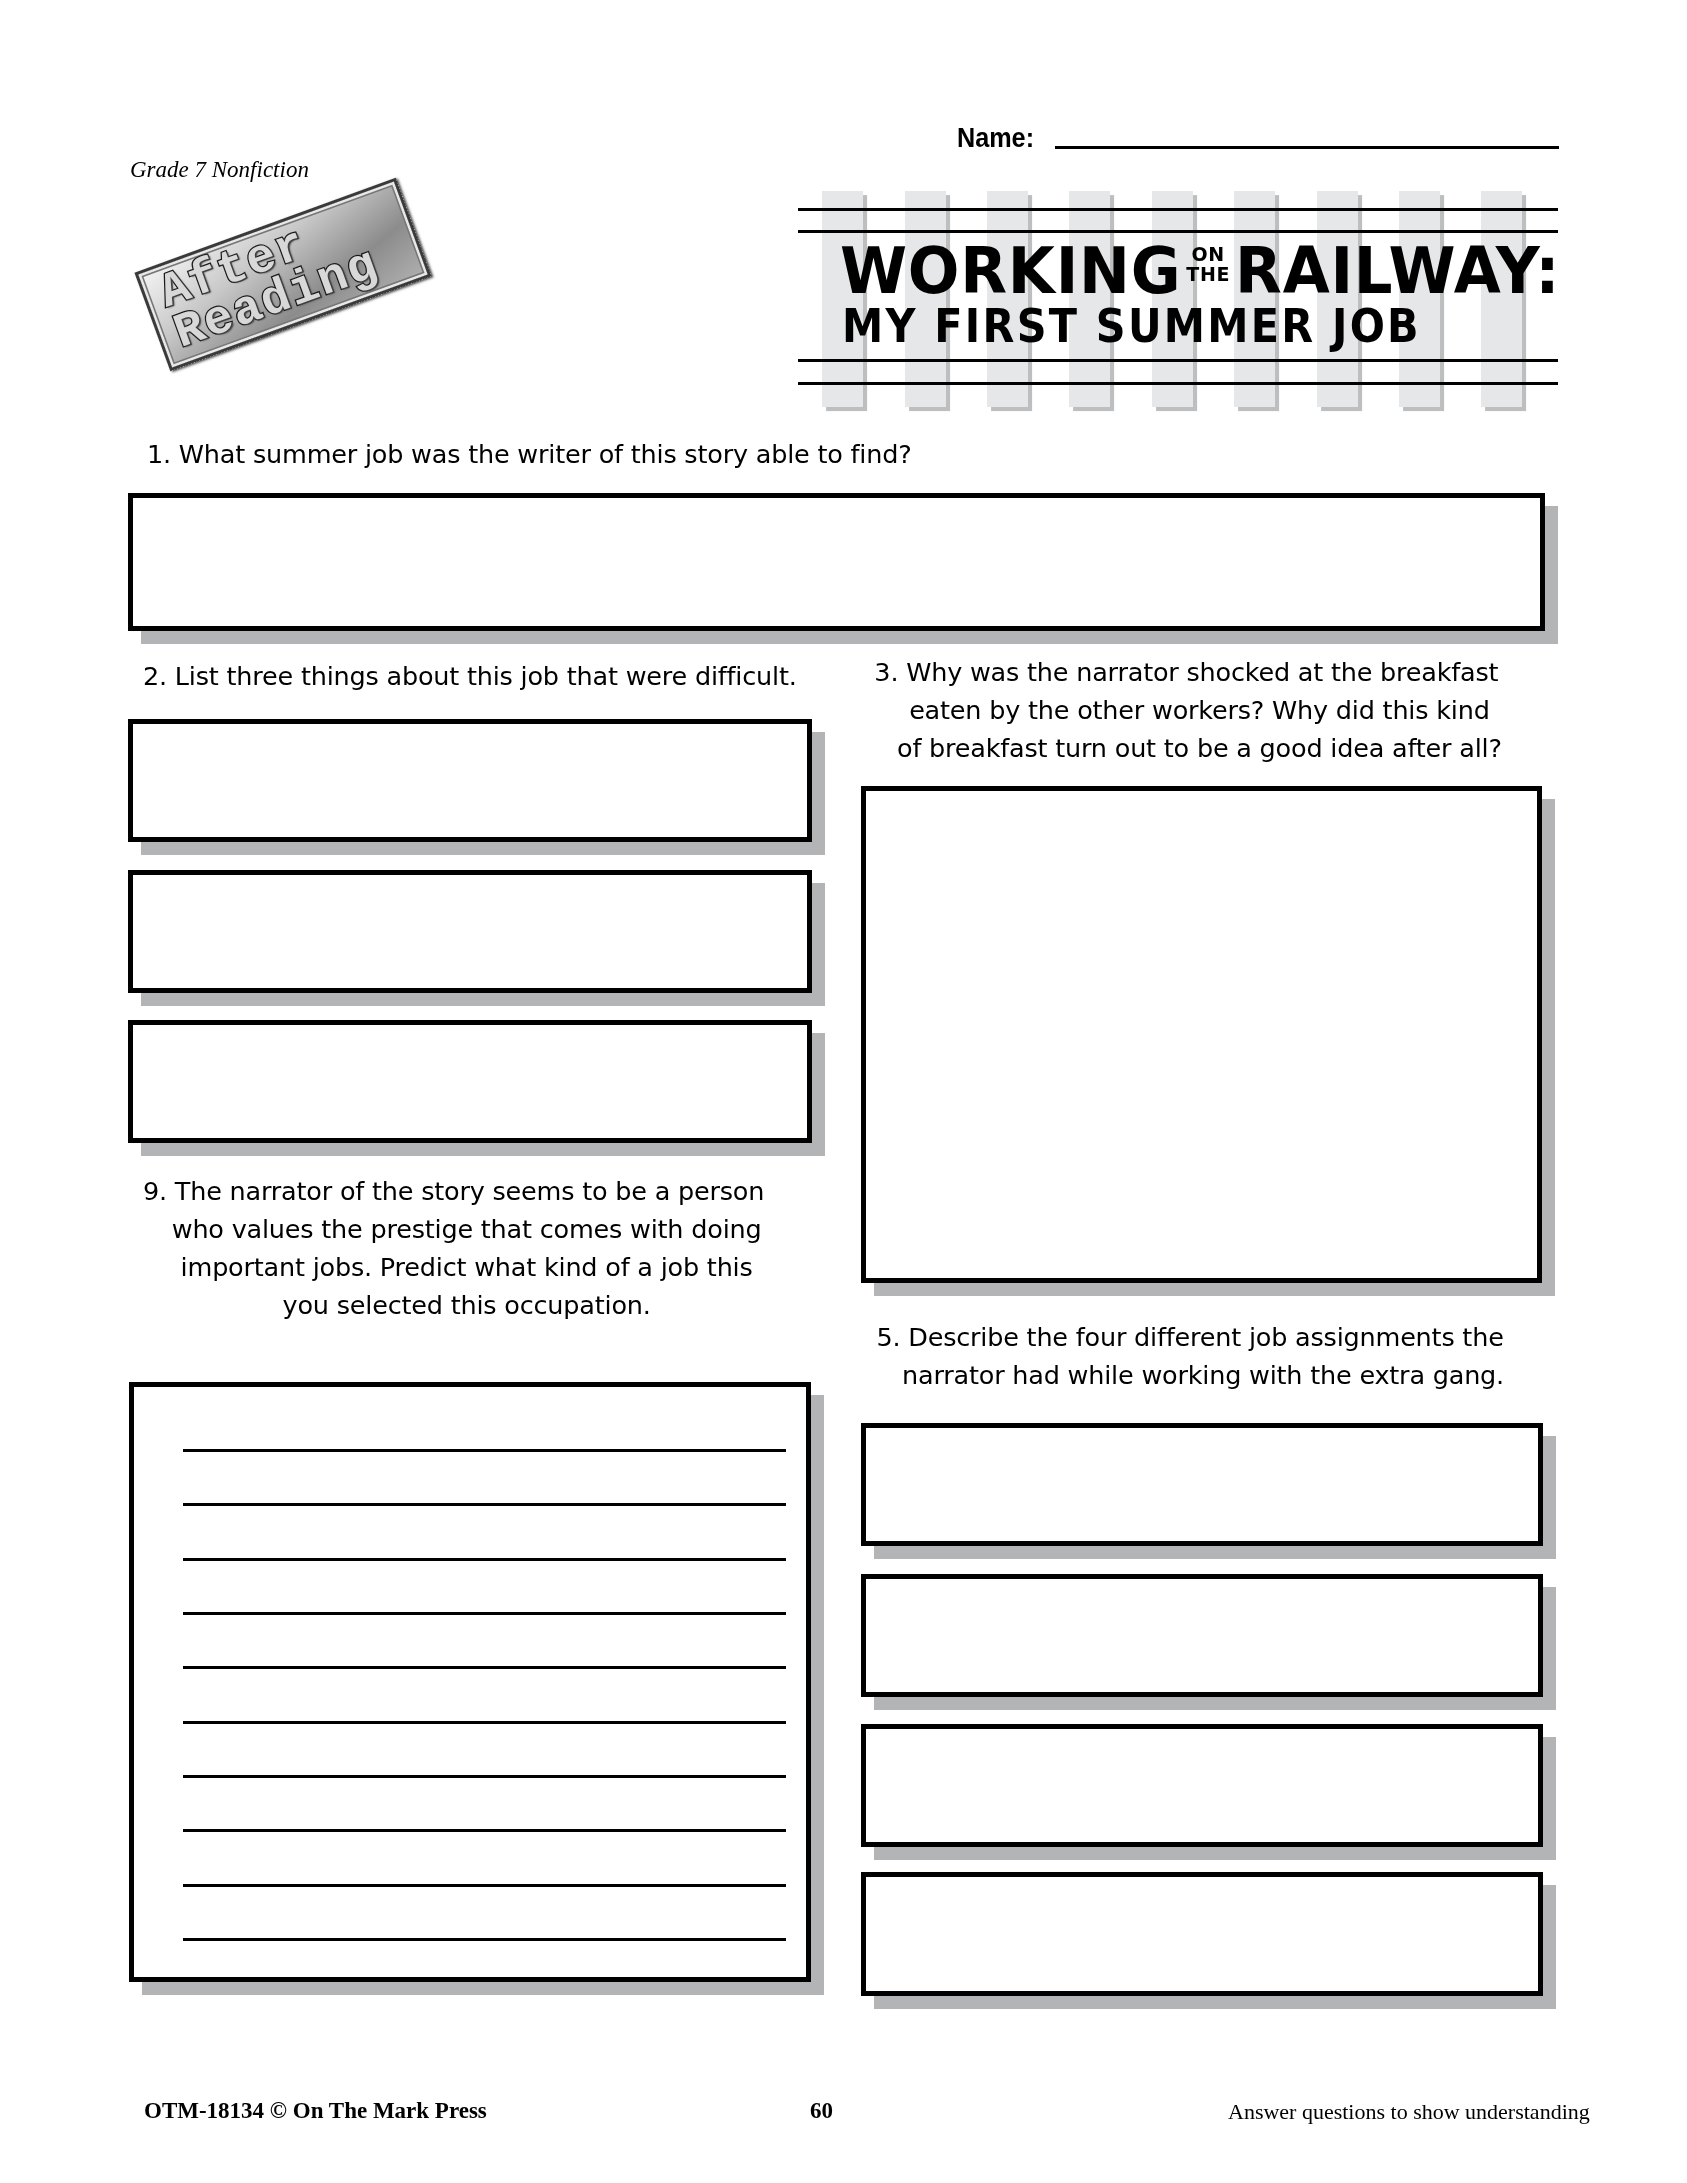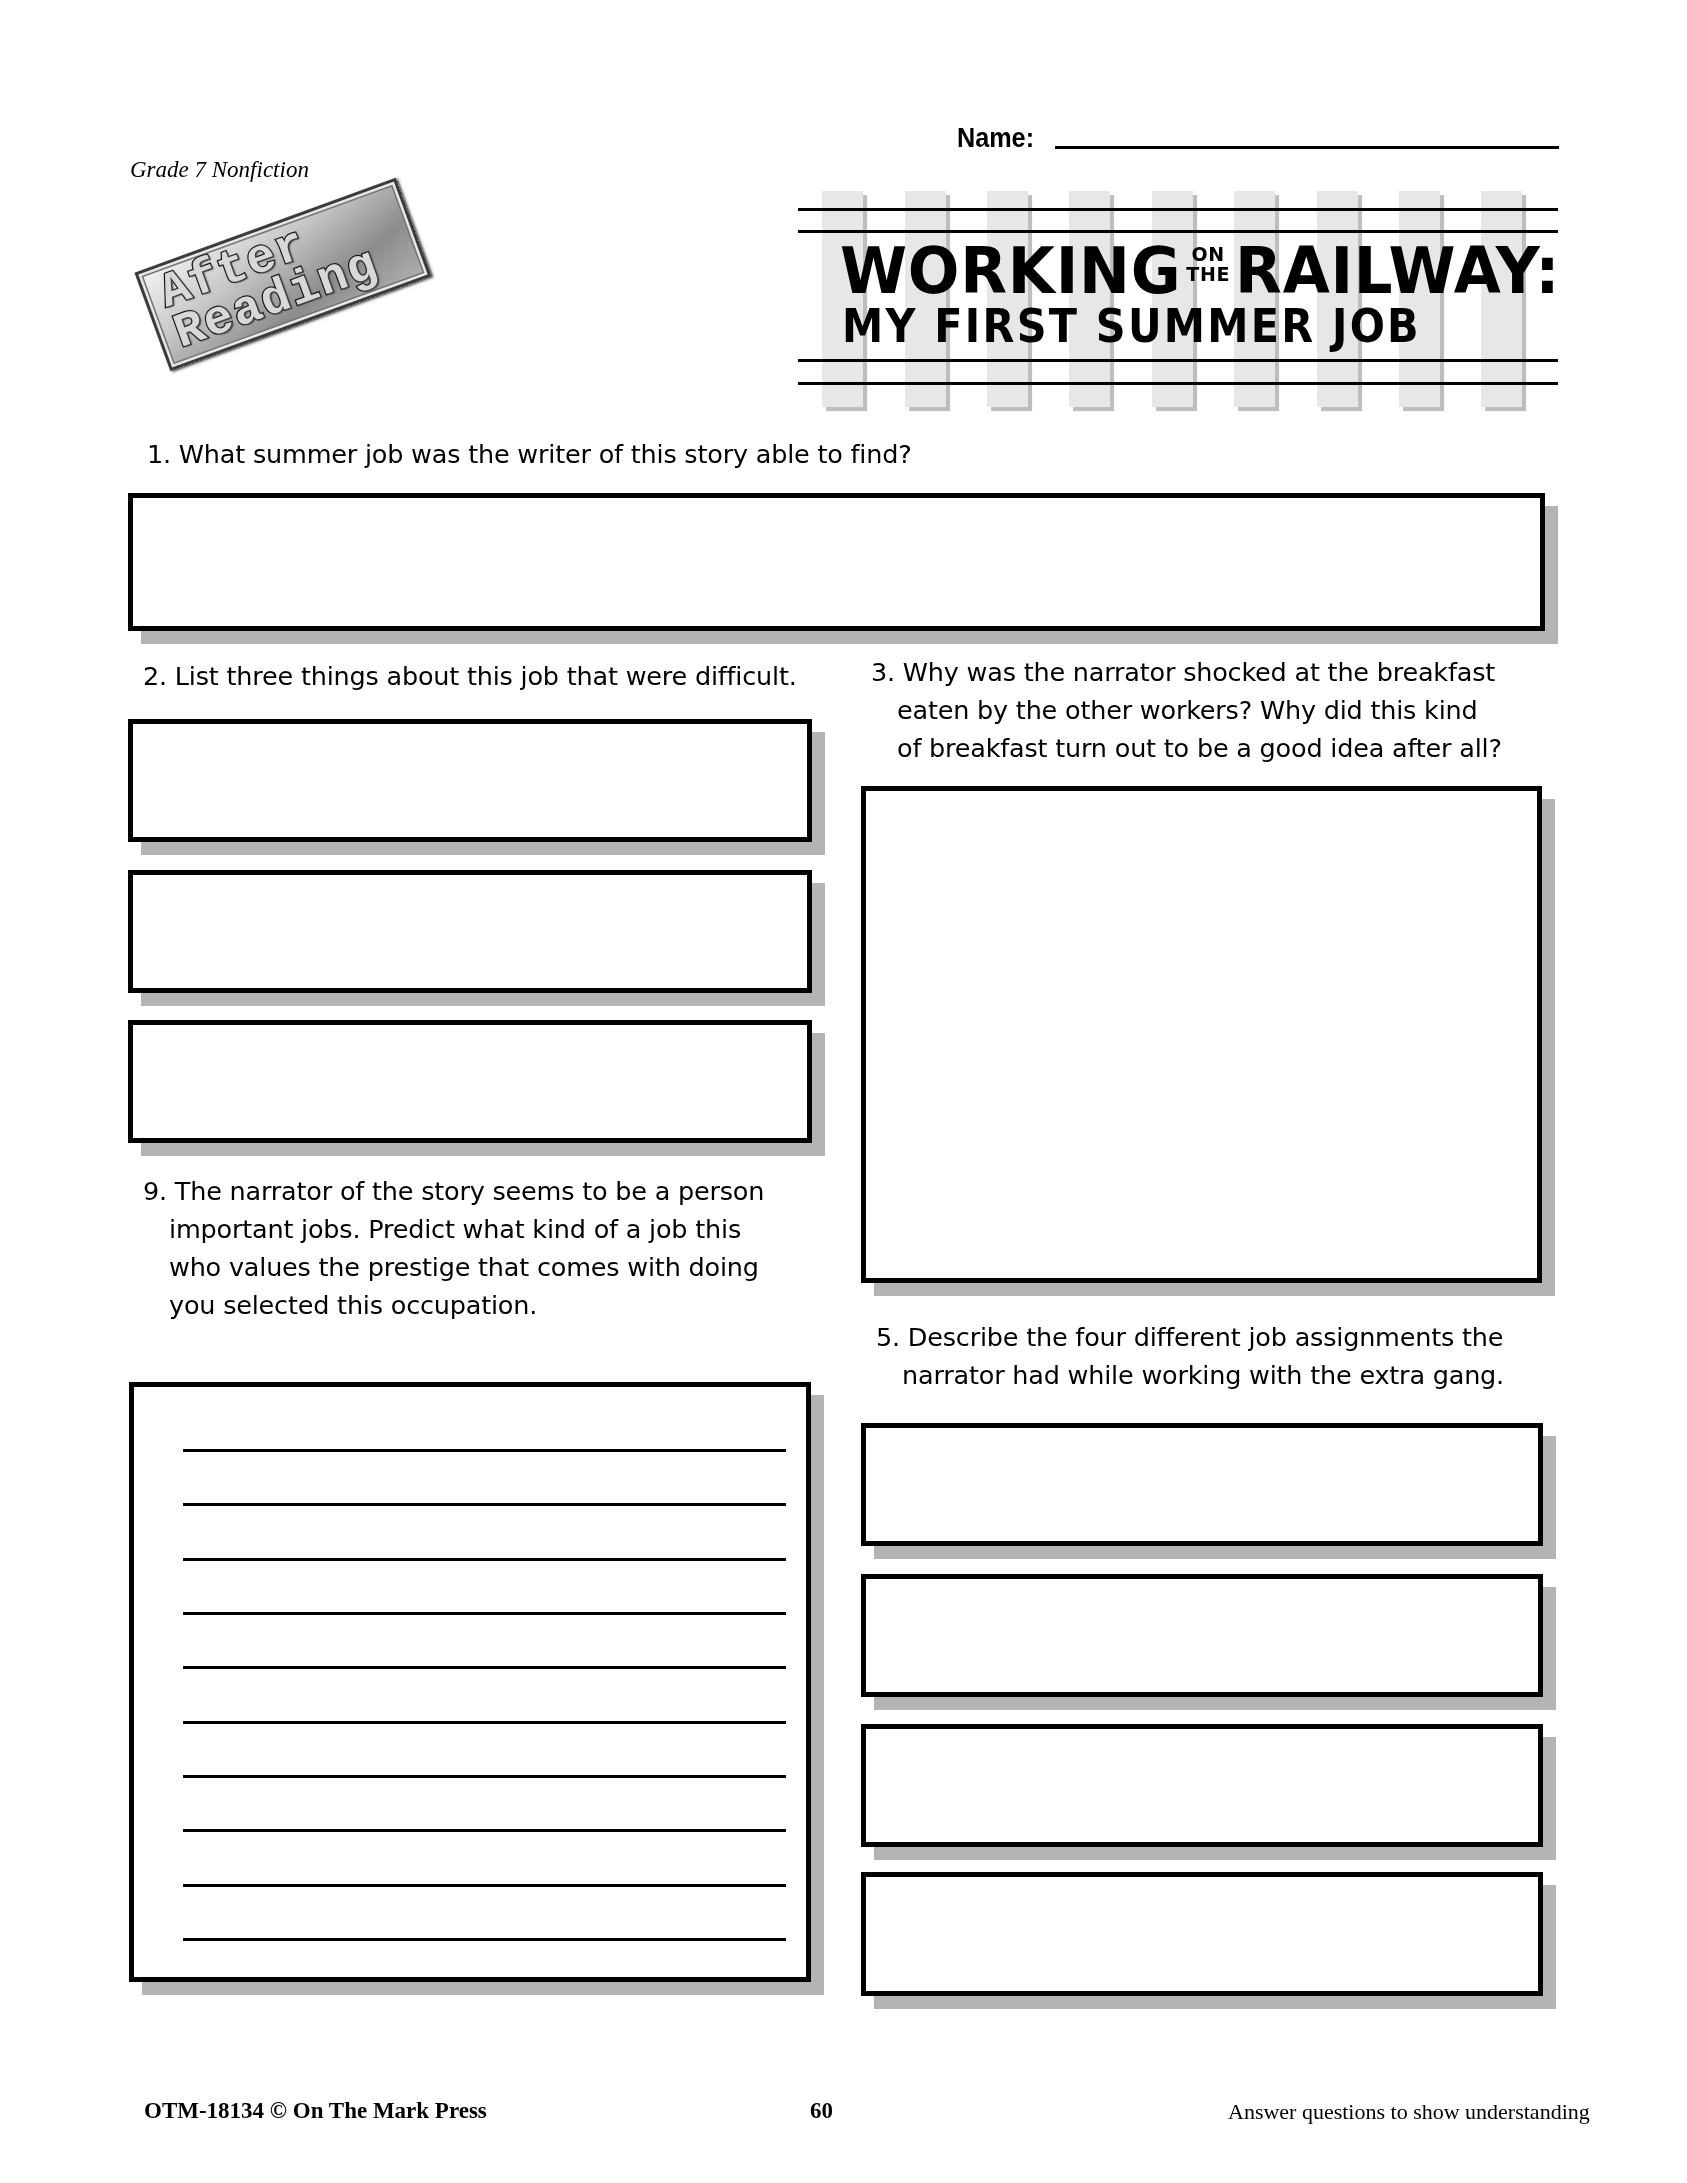--- a/index.html
+++ b/index.html
@@ -24,21 +24,21 @@
   .rail-area { left: 791px; top: 185px; width: 774px; height: 231px; }
   .tie { position: absolute; top: 5.8px; width: 41px; height: 216px; background: #e6e7e8; box-shadow: 4.1px 4.1px 0 #bcbec0; }
   .rail { position: absolute; left: 7.4px; width: 760px; height: 3.3px; background: #000; }
   .title-main { position: absolute; left: 49px; top: 54px; font-family: "DejaVu Sans", sans-serif; font-weight: bold; font-size: 64px; line-height: 1; white-space: nowrap; letter-spacing: 0.8px; transform: scaleX(0.95); transform-origin: left top; }
   .title-small { display: inline-block; vertical-align: top; font-size: 20px; line-height: 20px; text-align: center; margin: 5px 5px 0 5px; font-weight: bold; }
   .title-sub { position: absolute; left: 51px; top: 118px; font-family: "DejaVu Sans", sans-serif; font-weight: bold; font-size: 46px; line-height: 1; white-space: nowrap; letter-spacing: 2.5px; transform: scaleX(0.9); transform-origin: left top; }
 
   
   .q { font-family: "DejaVu Sans", sans-serif; font-size: 25.5px; line-height: 38px; white-space: nowrap; letter-spacing: -0.2px; }
   .q .cont { padding-left: 26px; display: block; }
-  .q .line { display: block; }
+  .q .line { display: block; text-align: center; }
 
   .box { position: absolute; box-sizing: border-box; border: 5px solid #000; background: #fff; box-shadow: 13px 13px 0 #b3b4b6; }
   .ruled-line { position: absolute; left: 49px; width: 603px; height: 2.5px; background: #000; }
 
   .footer-left { left: 98px; top: 2098px; font-family: "Liberation Serif", serif; font-weight: bold; font-size: 23px; white-space: nowrap; margin-left: 46px; }
   .footer-page { left: 810px; top: 2098px; font-family: "Liberation Serif", serif; font-weight: bold; font-size: 23px; }
   .footer-right { left: 1228px; top: 2099px; font-family: "Liberation Serif", serif; font-size: 22px; white-space: nowrap; }
 </style>
 </head>
 <body>
@@ -89,22 +89,22 @@
 
 <div class="abs q" style="left:871px; top:653px;">
   <span class="line">3. Why was the narrator shocked at the breakfast</span>
   <span class="line cont">eaten by the other workers? Why did this kind</span>
   <span class="line cont">of breakfast turn out to be a good idea after all?</span>
 </div>
 <div class="box" style="left:861px; top:786px; width:681px; height:497px;"></div>
 
 <div class="abs q" style="left:143px; top:1172px;">
   <span class="line">9. The narrator of the story seems to be a person</span>
+  <span class="line cont">who values the prestige that comes with doing</span>
   <span class="line cont">important jobs. Predict what kind of a job this</span>
-  <span class="line cont">who values the prestige that comes with doing</span>
   <span class="line cont">you selected this occupation.</span>
 </div>
 <div class="box" style="left:129px; top:1382px; width:682px; height:600px;">
   <div class="ruled-line" style="top:62px"></div>
   <div class="ruled-line" style="top:116px"></div>
   <div class="ruled-line" style="top:171px"></div>
   <div class="ruled-line" style="top:225px"></div>
   <div class="ruled-line" style="top:279px"></div>
   <div class="ruled-line" style="top:334px"></div>
   <div class="ruled-line" style="top:388px"></div>

